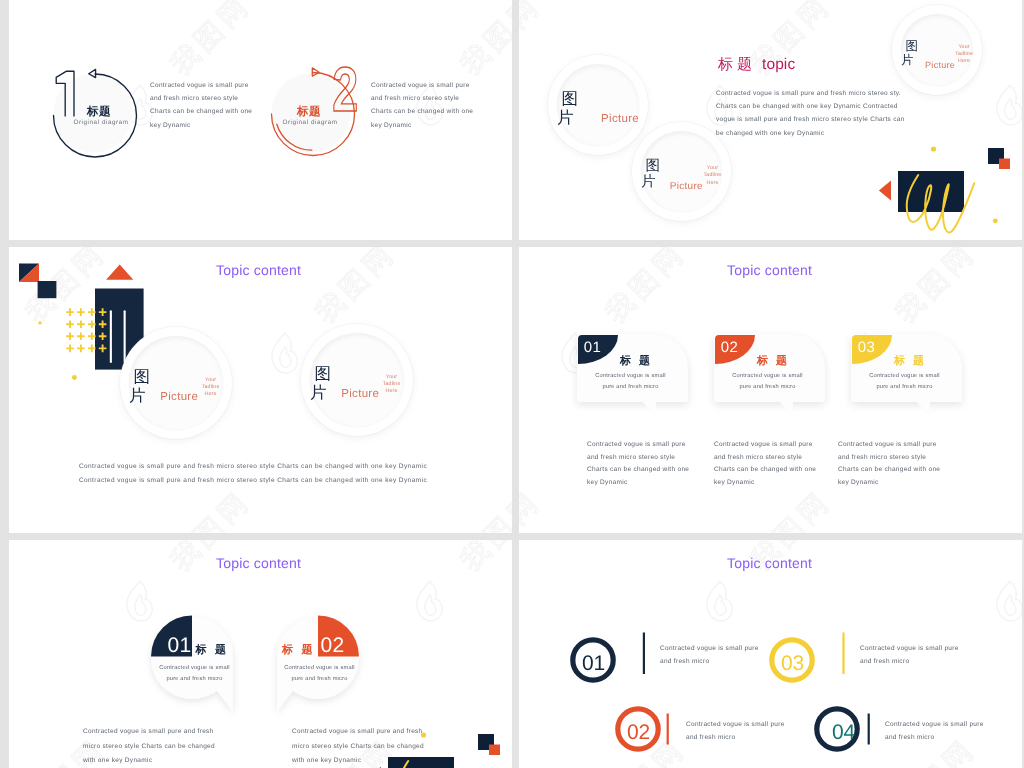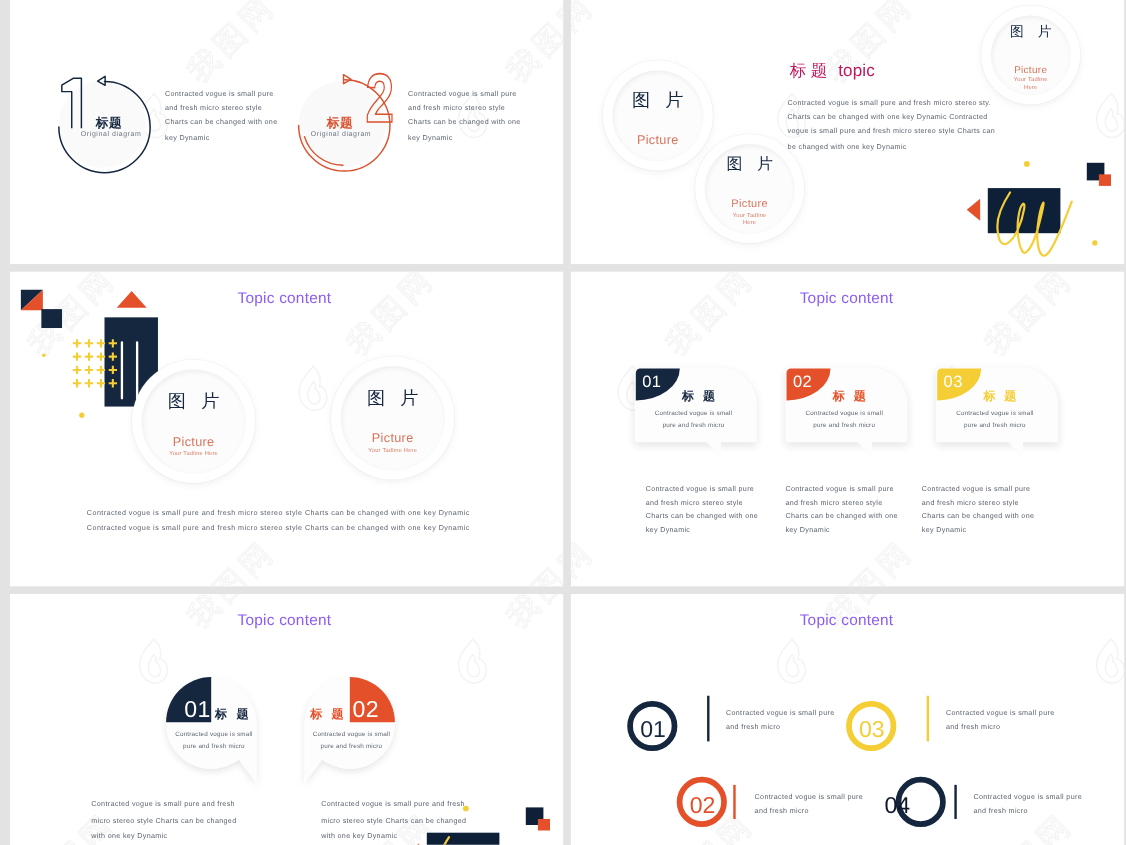--- a/index.html
+++ b/index.html
@@ -19,21 +19,21 @@
   .bt { position:absolute; font-size:6.5px; line-height:13.2px; color:#5c646f; letter-spacing:.3px; }
   .cn-title { position:absolute; font-size:11.5px; font-weight:700; letter-spacing:.5px; line-height:1; }
   .sub-label { position:absolute; font-size:6.3px; color:#6b7280; letter-spacing:.55px; line-height:1; }
   .pcirc { position:absolute; border-radius:50%; background:#ffffff;
            box-shadow: 0 2px 7px rgba(120,120,130,.10), 0 0 0 0.7px rgba(175,175,185,.10); }
   .pcirc-in { position:absolute; left:9px; top:9px; right:9px; bottom:9px; border-radius:50%;
               background:#fcfcfc;
               box-shadow: inset 1px 2px 4px rgba(120,120,130,.10),
                           0 -1px 2px rgba(255,255,255,.95),
                           0 0 0 0.7px rgba(175,175,185,.09);
-              display:flex; flex-direction:column; align-items:center; justify-content:center;
+              display:flex; flex-direction:row; align-items:center; justify-content:center;
               padding-top:7px; }
   .pc-cn { font-size:16.5px; color:#15263f; letter-spacing:4.6px; text-indent:4.6px; line-height:1.1; font-weight:500; }
   .pc-en { font-size:11.5px; color:#d8755c; letter-spacing:.3px; margin-top:23px; line-height:1; }
   .pc-tag { font-size:5.2px; color:#d97b63; letter-spacing:.2px; margin-top:2px; line-height:1.35; text-align:center; }
   .s2-head { position:absolute; left:718px; top:57px; color:#be185d; white-space:nowrap; line-height:1; }
   .s2-head-cn { font-size:15px; letter-spacing:4px; }
   .s2-head-en { font-size:15.5px; letter-spacing:0.1px; margin-left:6px; }
   .topic-head { position:absolute; font-size:14px; color:#8b5cf6; letter-spacing:.2px; line-height:1; white-space:nowrap; }
   .bt.ctr { text-align:center; }
   .bub { position:absolute; width:111px; height:68px; background:#fdfdfd;
@@ -360,20 +360,20 @@
     <circle cx="837" cy="729" r="20.2" fill="none" stroke="#15263f" stroke-width="5.2"></circle>
     <rect x="642.8" y="632.5" width="2.2" height="41.5" fill="#15263f"></rect>
     <rect x="842.4" y="632.5" width="2.2" height="41.5" fill="#f5cd35"></rect>
     <rect x="666.6" y="713.5" width="2.2" height="31" fill="#e4502a"></rect>
     <rect x="867.6" y="713.5" width="2.2" height="31" fill="#15263f"></rect>
   </svg>
 
   <div class="rnum" style="left:582px;top:652.5px;color:#15263f">01</div>
   <div class="rnum" style="left:781px;top:652.5px;color:#f5cd35">03</div>
   <div class="rnum" style="left:627px;top:721.5px;color:#e4502a">02</div>
-  <div class="rnum" style="left:804px;top:721.5px;color:#0f172a">04</div>
+  <div class="rnum" style="left:832px;top:721.5px;color:#0f766e">04</div>
 
   <div class="bt" style="left:660px;top:642px;width:105px;line-height:13.2px">Contracted vogue is small pure and fresh micro</div>
   <div class="bt" style="left:860px;top:642px;width:105px;line-height:13.2px">Contracted vogue is small pure and fresh micro</div>
   <div class="bt" style="left:686px;top:718px;width:105px;line-height:13.2px">Contracted vogue is small pure and fresh micro</div>
   <div class="bt" style="left:885px;top:718px;width:105px;line-height:13.2px">Contracted vogue is small pure and fresh micro</div>
  </div>
 </div>
 
 </body></html>

